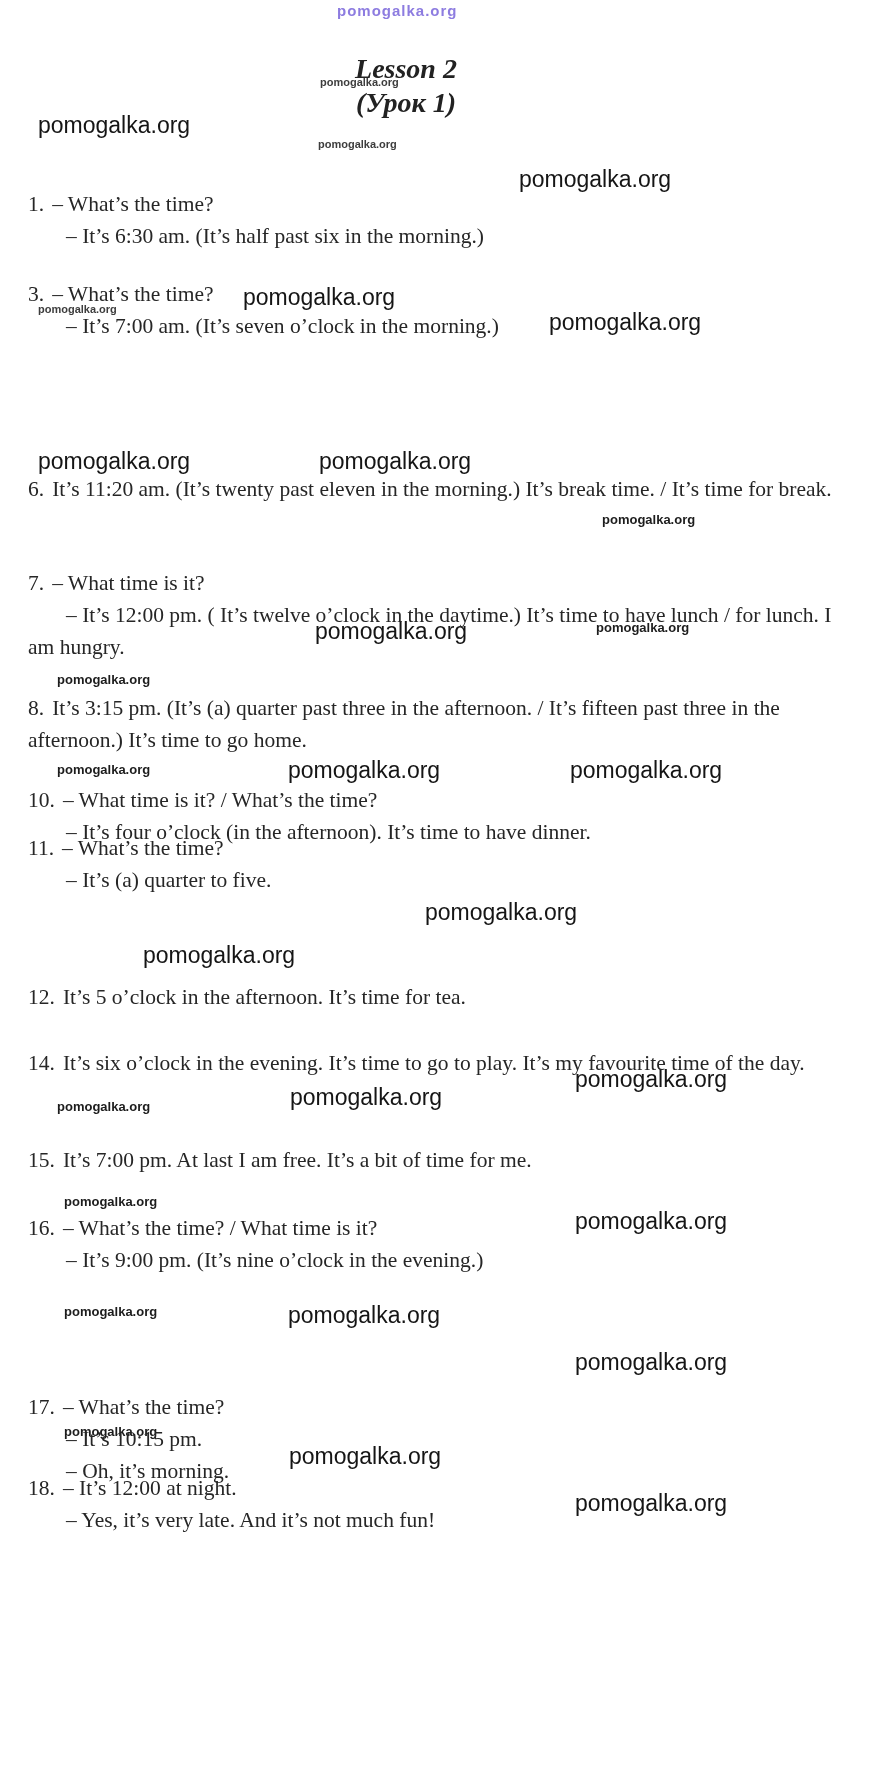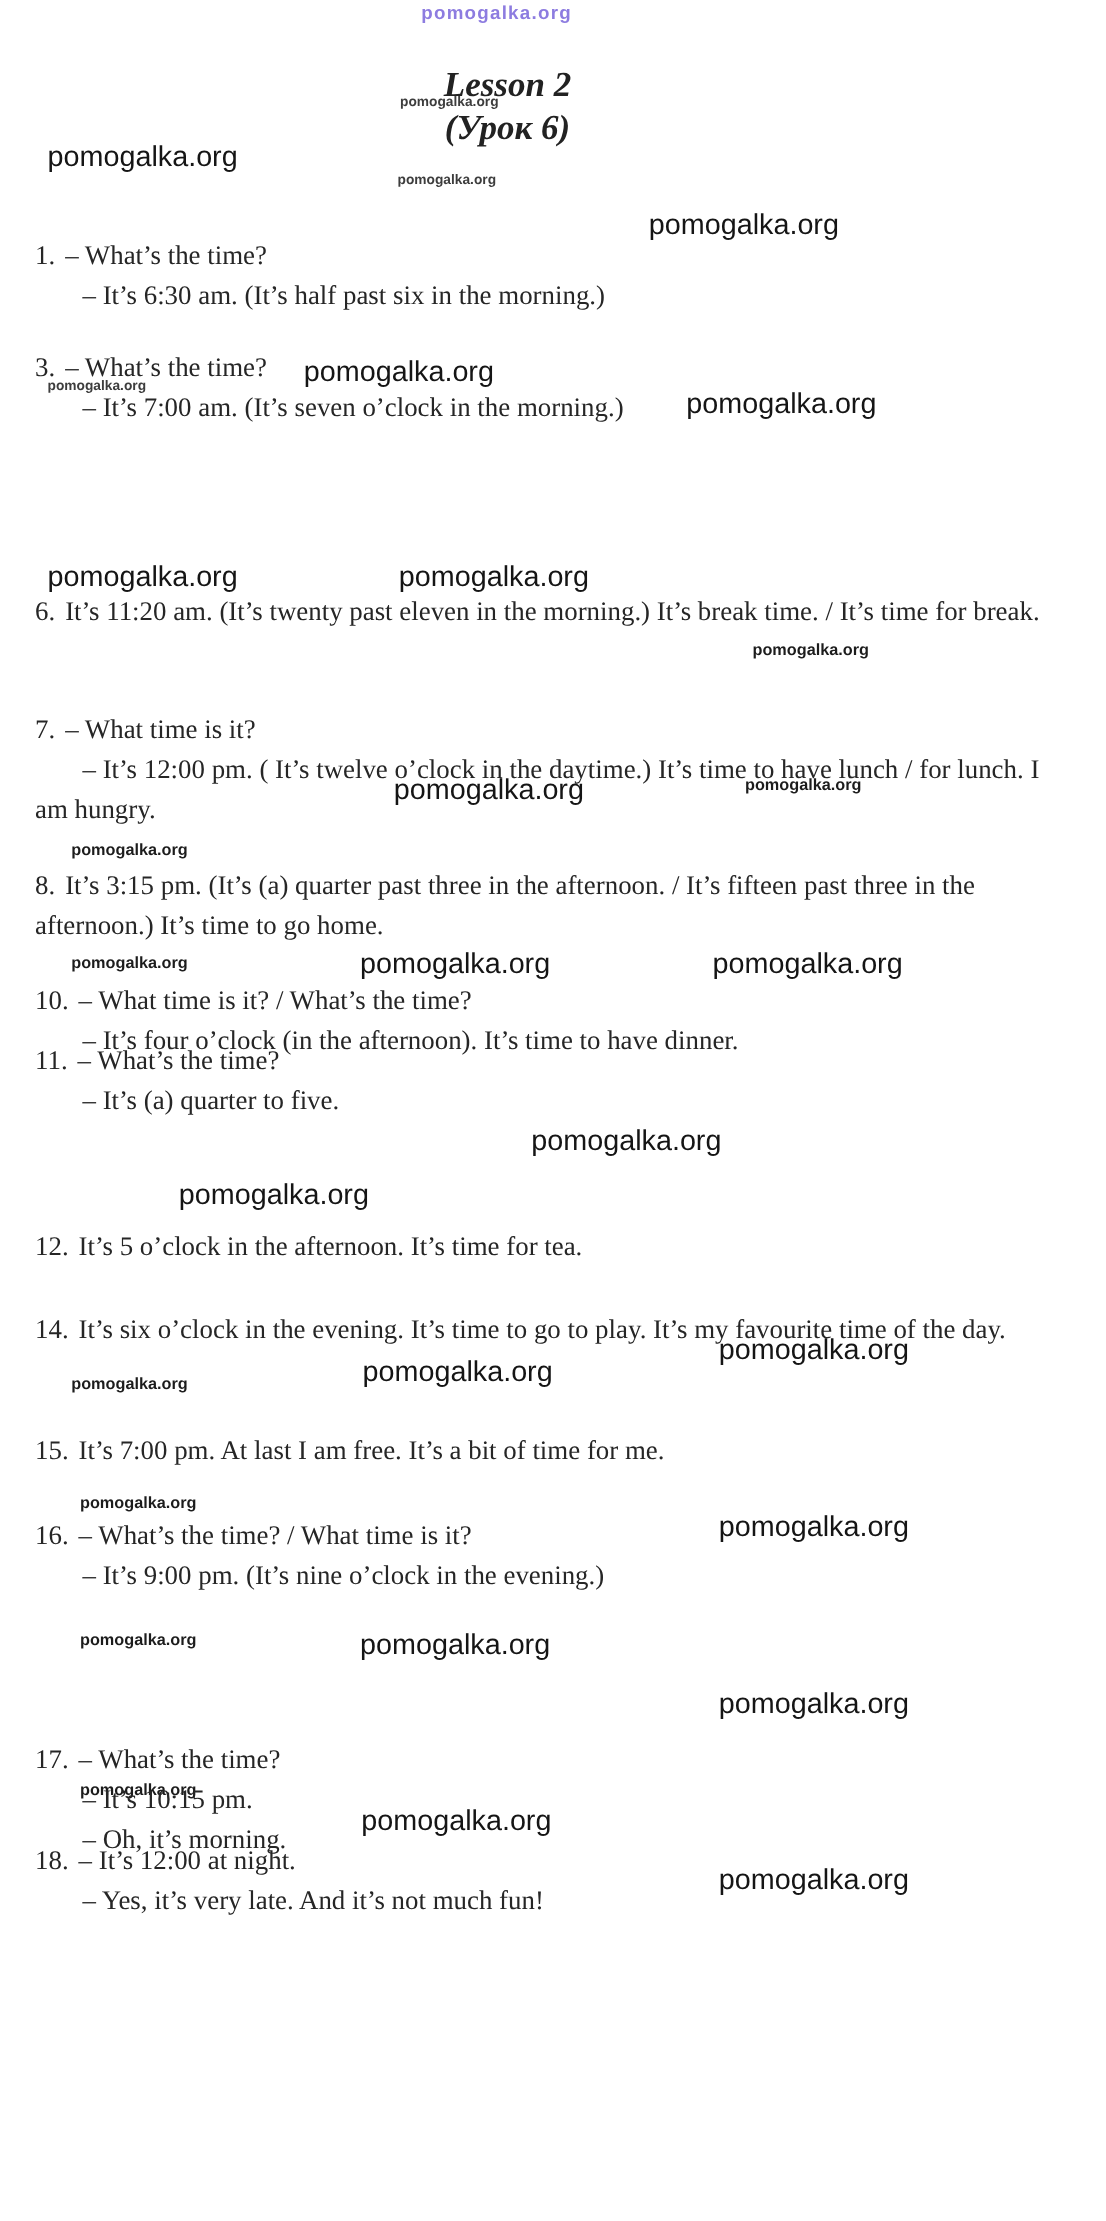--- a/index.html
+++ b/index.html
@@ -82,21 +82,21 @@
   <span class="wm small" style="left:64px;  top:1194px;">pomogalka.org</span>
   <span class="wm large" style="left:575px; top:1208px;">pomogalka.org</span>
   <span class="wm small" style="left:64px;  top:1304px;">pomogalka.org</span>
   <span class="wm large" style="left:288px; top:1302px;">pomogalka.org</span>
   <span class="wm large" style="left:575px; top:1349px;">pomogalka.org</span>
   <span class="wm small" style="left:64px;  top:1424px;">pomogalka.org</span>
   <span class="wm large" style="left:289px; top:1443px;">pomogalka.org</span>
   <span class="wm large" style="left:575px; top:1490px;">pomogalka.org</span>
 
   <div class="hdr" style="top:53px;">Lesson 2</div>
-  <div class="hdr" style="top:87px;">(Урок 6)</div>
+  <div class="hdr" style="top:87px;">(Урок 1)</div>
 
   <div class="item" style="top:188px">
     <p><span class="num">1.</span><span>– What’s the time?</span></p>
     <p class="reply">– It’s 6:30 am. (It’s half past six in the morning.)</p>
   </div>
 
   <div class="item" style="top:278px">
     <p><span class="num">3.</span><span>– What’s the time?</span></p>
     <p class="reply">– It’s 7:00 am. (It’s seven o’clock in the morning.)</p>
   </div>

